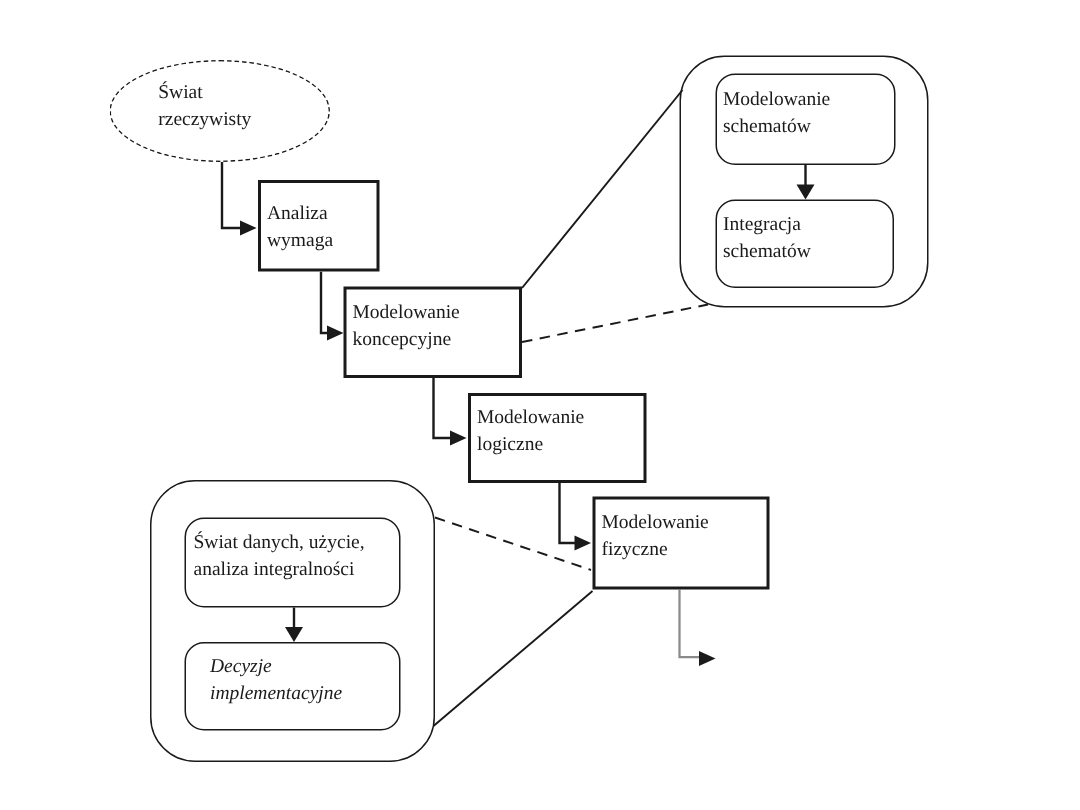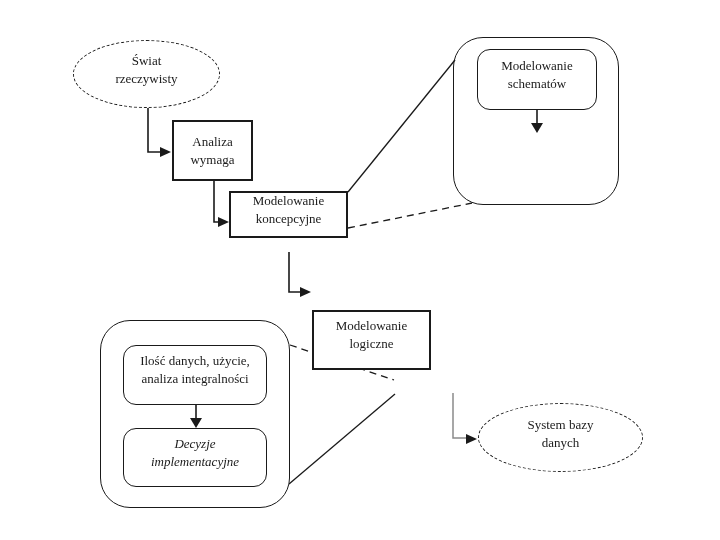--- a/index.html
+++ b/index.html
@@ -15,21 +15,20 @@
   .connectors {
     position: absolute; left: 0; top: 0;
     width: 720px; height: 540px;
     pointer-events: none;
   }
   .node {
     position: absolute;
     display: flex;
     align-items: center;
     justify-content: center;
-    text-align: center;
     font-size: 13px;
     line-height: 1.35;
     box-sizing: border-box;
     background: var(--bg);
   }
   .box { border: 2px solid var(--ink); padding: 0 4px 10px 4px; }
   .box.thin { border-width: 1.5px; border-radius: 13px; }
   .box.centered { padding-bottom: 0; }
   .ellipse { border: 1.5px dashed var(--ink); border-radius: 50%; padding-bottom: 8px; background: transparent; }
   .group { border: 1.5px solid var(--ink); border-radius: 30px; background: transparent; }
@@ -69,36 +68,39 @@
     <path d="M290,345 L394,380" fill="none" stroke="#1a1a1a" stroke-width="1.3" stroke-dasharray="7,5"></path>
     <path d="M289,484 L395,394" fill="none" stroke="#1a1a1a" stroke-width="1.3"></path>
   </svg>
 
   <div class="node group" style="left:453px; top:37px; width:166px; height:168px;"></div>
   <div class="node group" style="left:100px; top:320px; width:190px; height:188px;"></div>
 
   <div class="node ellipse" style="left:73px; top:40px; width:147px; height:68px;">
     <span class="lbl" style="max-width:82px;">Świat rzeczywisty</span>
   </div>
-  <div class="node ellipse" style="left:478px; top:403px; width:165px; height:69px;">
-    <span class="lbl" style="max-width:100px;">System bazy danych</span>
-  </div>
 
   <div class="node box centered" style="left:172px; top:120px; width:81px; height:61px;">
     <span class="lbl">Analiza wymaga</span>
   </div>
-  <div class="node box" style="left:229px; top:191px; width:119px; height:47px;">
+  <div class="node box" style="left:229px; top:191px; width:119px; height:61px;">
     <span class="lbl">Modelowanie koncepcyjne</span>
   </div>
   <div class="node box thin" style="left:477px; top:49px; width:120px; height:61px;">
     <span class="lbl">Modelowanie schematów</span>
   </div>
-  <div class="node box" style="left:312px; top:262px; width:119px; height:60px;margin-top:48px;">
+  <div class="node box thin" style="left:477px; top:133px; width:119px; height:59px;">
+    <span class="lbl">Integracja schematów</span>
+  </div>
+  <div class="node box" style="left:312px; top:262px; width:119px; height:60px;">
     <span class="lbl">Modelowanie logiczne</span>
   </div>
+  <div class="node box" style="left:395px; top:331px; width:118px; height:62px;">
+    <span class="lbl">Modelowanie fizyczne</span>
+  </div>
   <div class="node box thin" style="left:123px; top:345px; width:144px; height:60px;">
-    <span class="lbl" style="max-width:132px;">Ilość danych, użycie, analiza integralności</span>
+    <span class="lbl" style="max-width:132px;">Świat danych, użycie, analiza integralności</span>
   </div>
   <div class="node box thin" style="left:123px; top:428px; width:144px; height:59px;font-style:italic;">
     <span class="lbl" style="max-width:110px;">Decyzje implementacyjne</span>
   </div>
 
 </div>
 
 </body></html>

